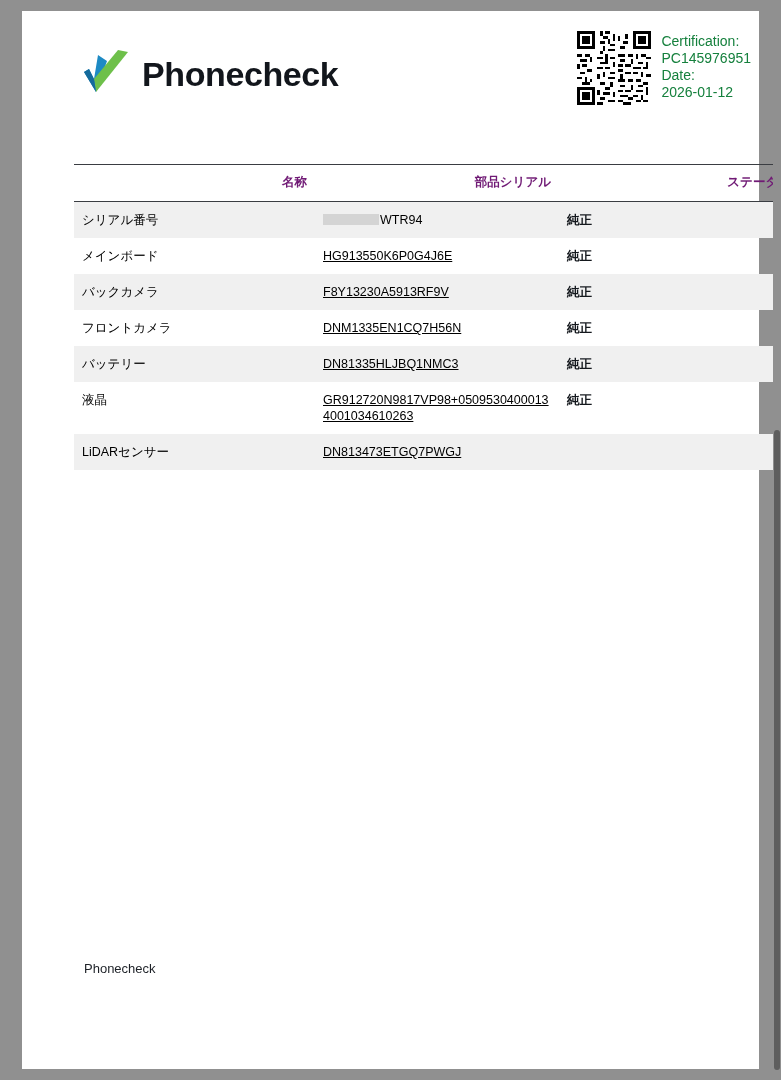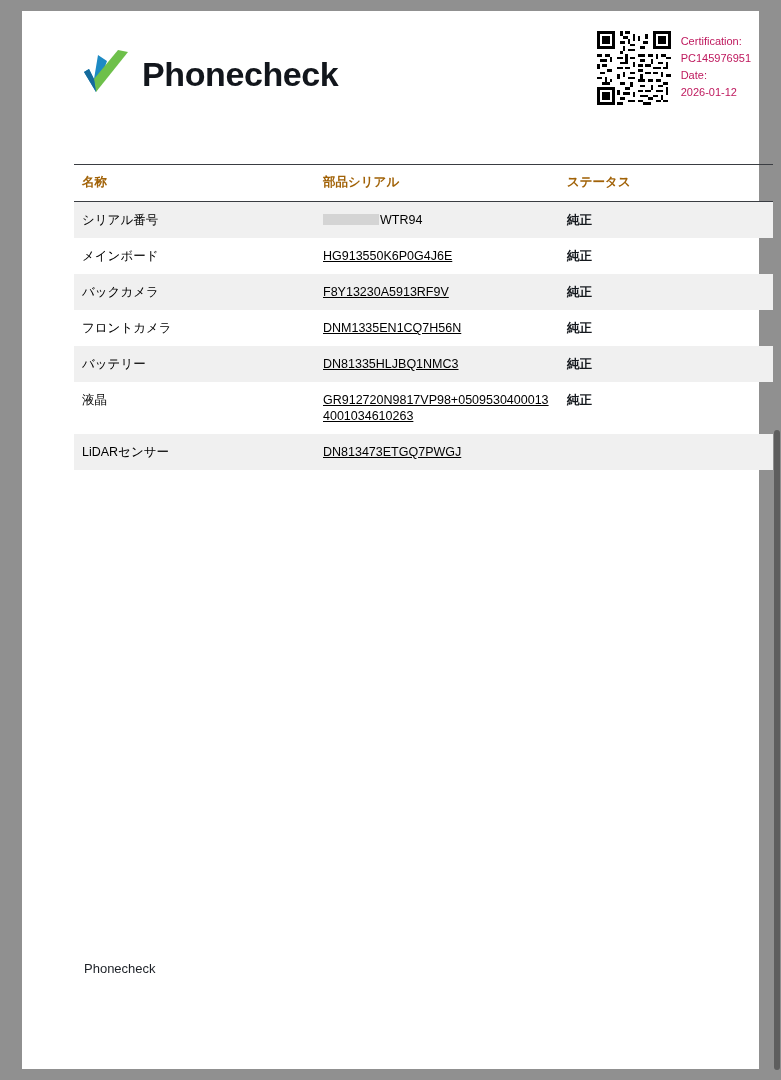--- a/index.html
+++ b/index.html
@@ -78,46 +78,46 @@
     align-items: flex-start;
   }
   .qr {
     width: 74px;
     height: 74px;
     margin-right: 10px;
     flex: none;
     background: #ffffff;
   }
   .cert-text {
-    font-size: 11px;
-    color: #be185d;
+    font-size: 14px;
+    color: #15803d;
     line-height: 17px;
     padding-top: 2px;
     white-space: nowrap;
   }
   .doc-title {
     font-size: 31px;
     font-weight: bold;
     color: #101418;
     margin: 8px 0 0 0;
     letter-spacing: -0.3px;
   }
   .table-wrap {
     margin-top: 33px;
   }
   table.parts {
     width: 677px;
     border-collapse: collapse;
     table-layout: fixed;
   }
   table.parts th {
-    text-align: left;
+    text-align: right;
     font-size: 12.5px;
     font-weight: bold;
-    color: #a16207;
+    color: #701a75;
     padding: 9px 8px 10px 8px;
     border-top: 1.5px solid #3a3d42;
     border-bottom: 1.5px solid #3a3d42;
   }
   table.parts td {
     font-size: 12.5px;
     color: #000000;
     padding: 10px 8px;
     vertical-align: top;
     line-height: 16px;

